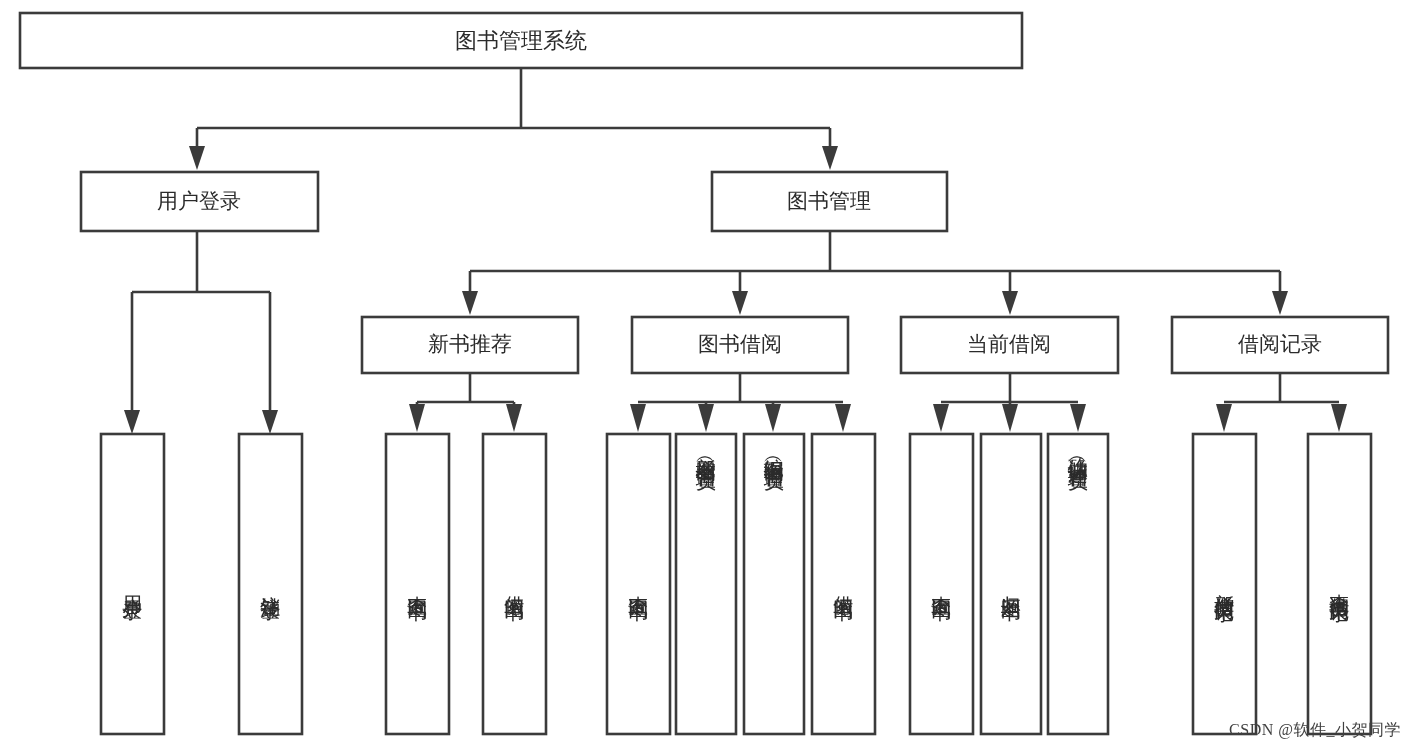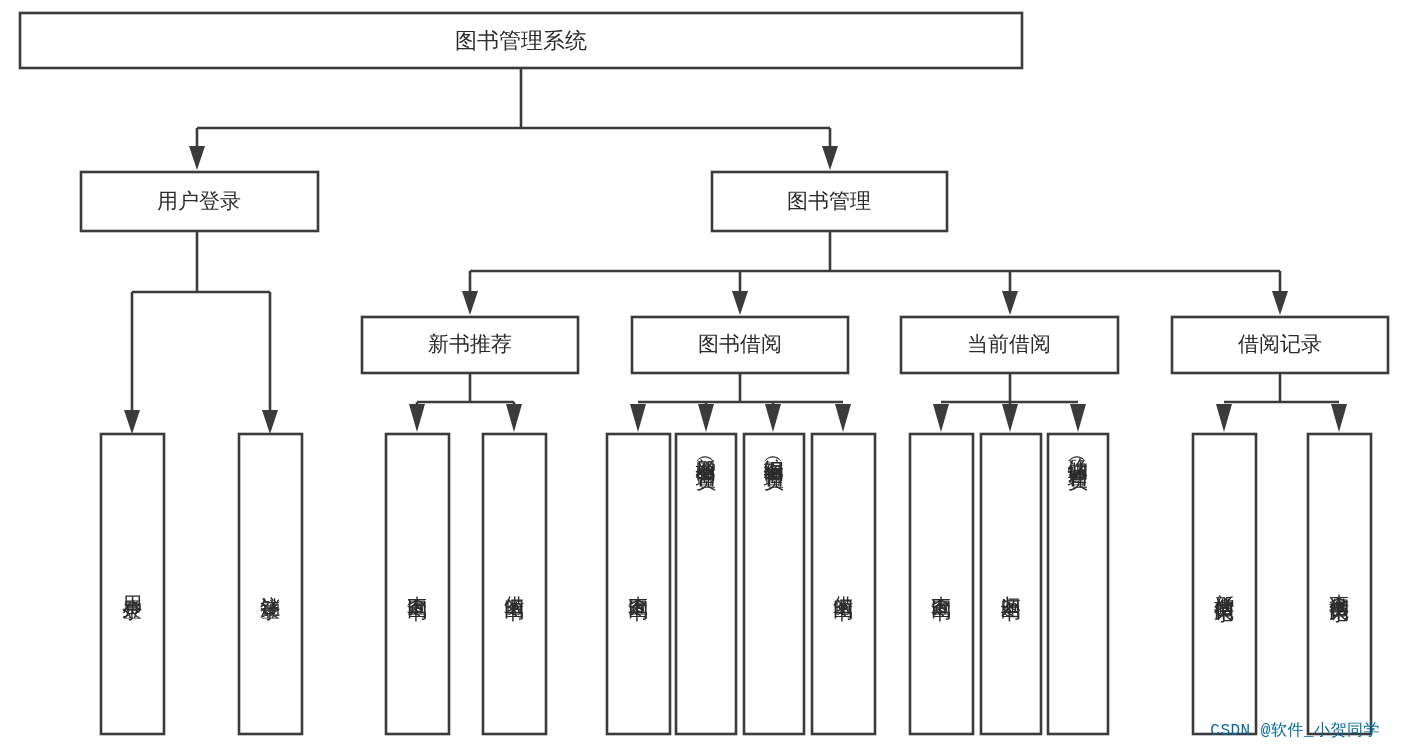--- a/index.html
+++ b/index.html
@@ -67,25 +67,25 @@
     text-orientation: upright;
     font-family: "DejaVu Sans", "Liberation Sans", sans-serif;
     font-size: 20px;
     line-height: 1.12;
     color: #2b2b2b;
     letter-spacing: 2px;
     white-space: nowrap;
   }
   .watermark {
     position: absolute;
-    right: 25px;
+    right: 4px;
     bottom: 6px;
-    font-family: Liberation Mono, monospace;
+    font-family: Liberation Serif, serif;
     font-size: 16px;
-    color: #0369a1;
+    color: #404040;
     letter-spacing: 0.5px;
     white-space: nowrap;
   }
 </style>
 </head>
 <body>
 
 <div id="diagram-root">
 
   <svg class="chart-svg" viewBox="0 0 1405 747" xmlns="http://www.w3.org/2000/svg">

